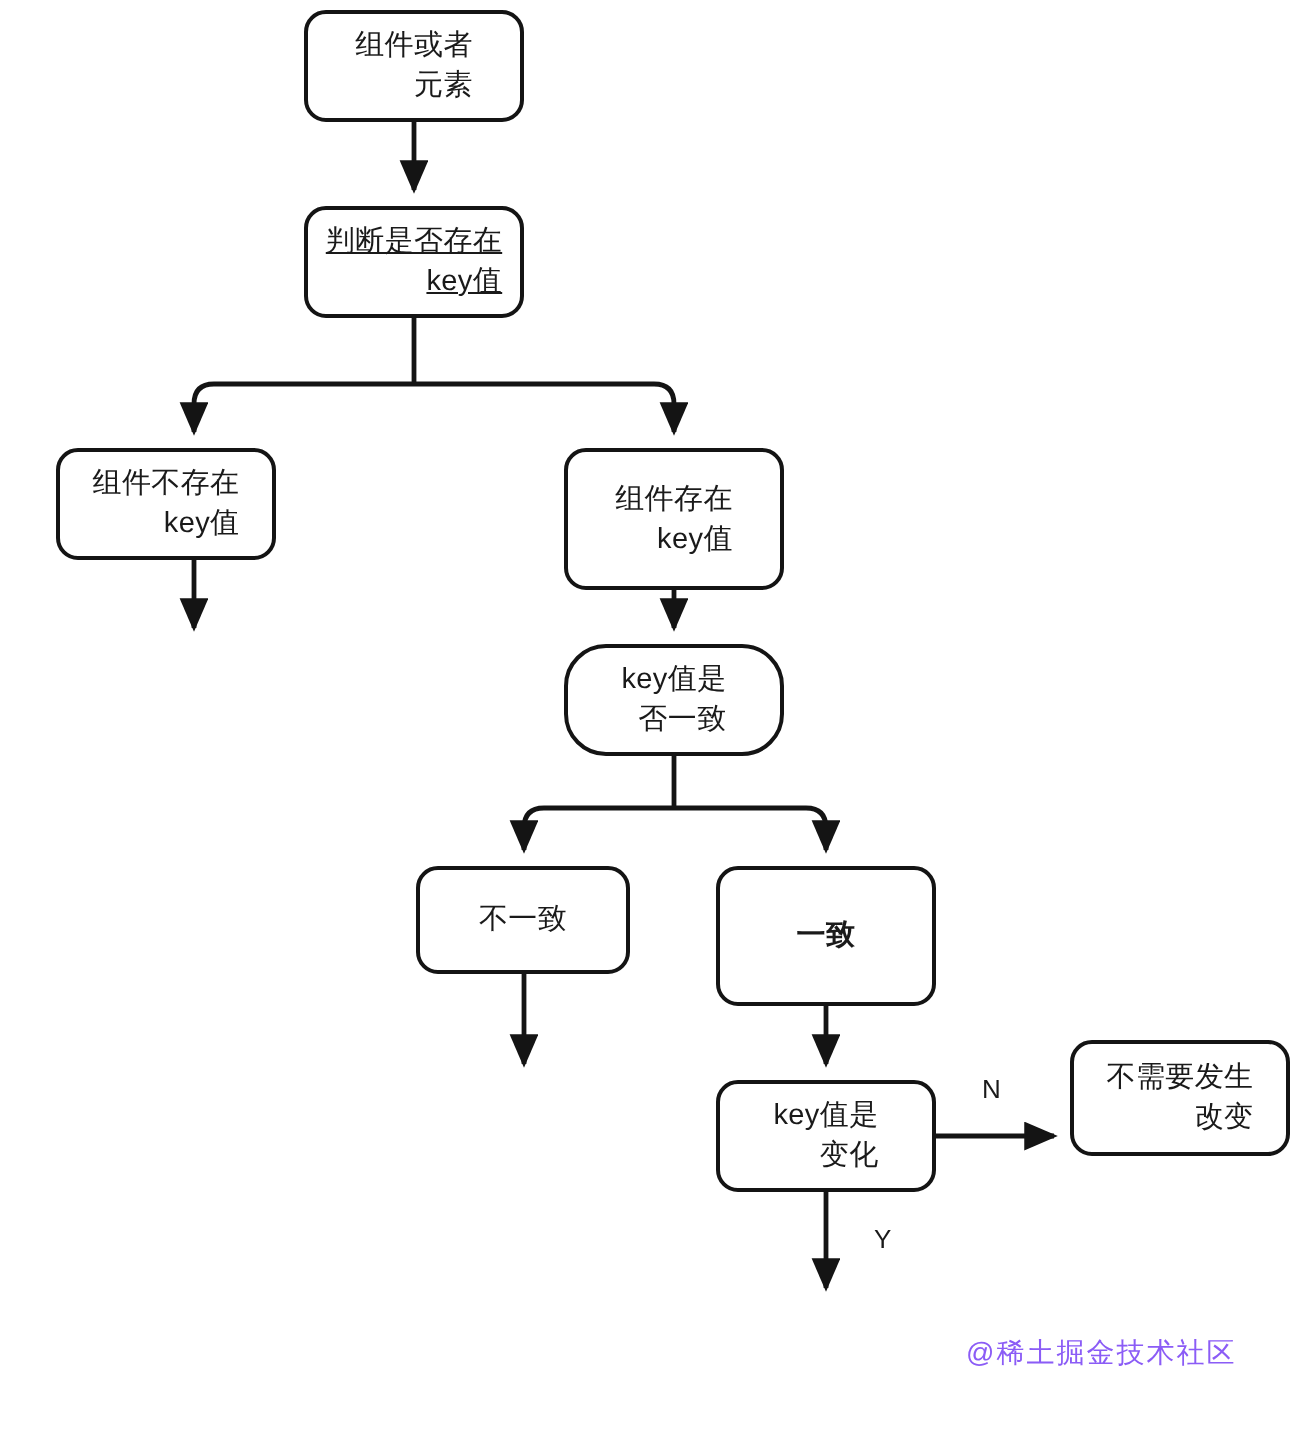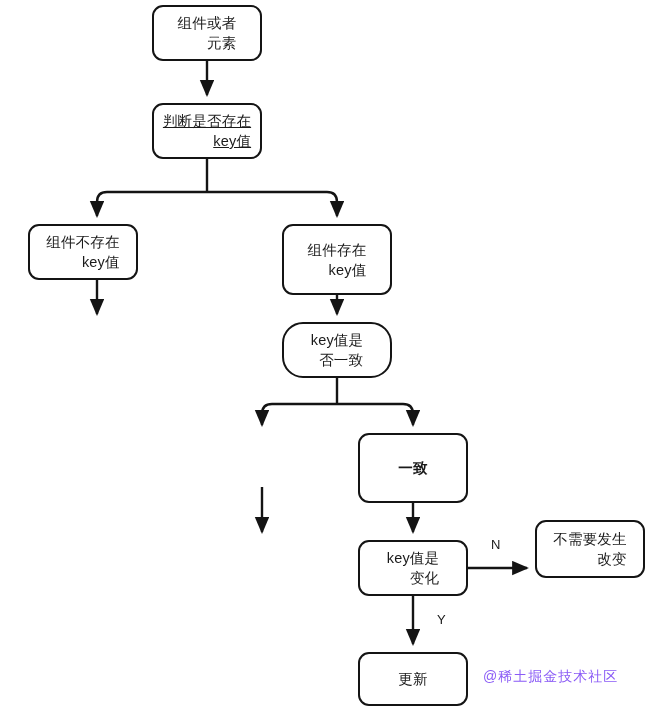--- a/index.html
+++ b/index.html
@@ -117,38 +117,38 @@
     <span class="label">组件存在
 key值</span>
   </div>
 
 
   <div class="node" style="left:282px; top:322px; width:110px; height:56px;border-radius:21px;">
     <span class="label">key值是
 否一致</span>
   </div>
 
+  <div class="node" style="left:208px; top:433px; width:107px; height:54px;">
+    <span class="label">不一致</span>
+  </div>
 
   <div class="node" style="left:358px; top:433px; width:110px; height:70px;font-weight:bold;">
     <span class="label">一致</span>
   </div>
 
 
   <div class="node" style="left:358px; top:540px; width:110px; height:56px;">
     <span class="label">key值是
 变化</span>
   </div>
 
   <div class="node" style="left:535px; top:520px; width:110px; height:58px;">
     <span class="label">不需要发生
 改变</span>
   </div>
 
-  <div class="node" style="left:358px; top:652px; width:110px; height:54px;">
-    <span class="label">更新</span>
-  </div>
 
   <span class="edge-label" style="left:491px; top:537px;">N</span>
   <span class="edge-label" style="left:437px; top:612px;">Y</span>
 
   <span class="watermark" style="left:483px; top:668px;">@稀土掘金技术社区</span>
 
 </div>
 
 </body></html>

